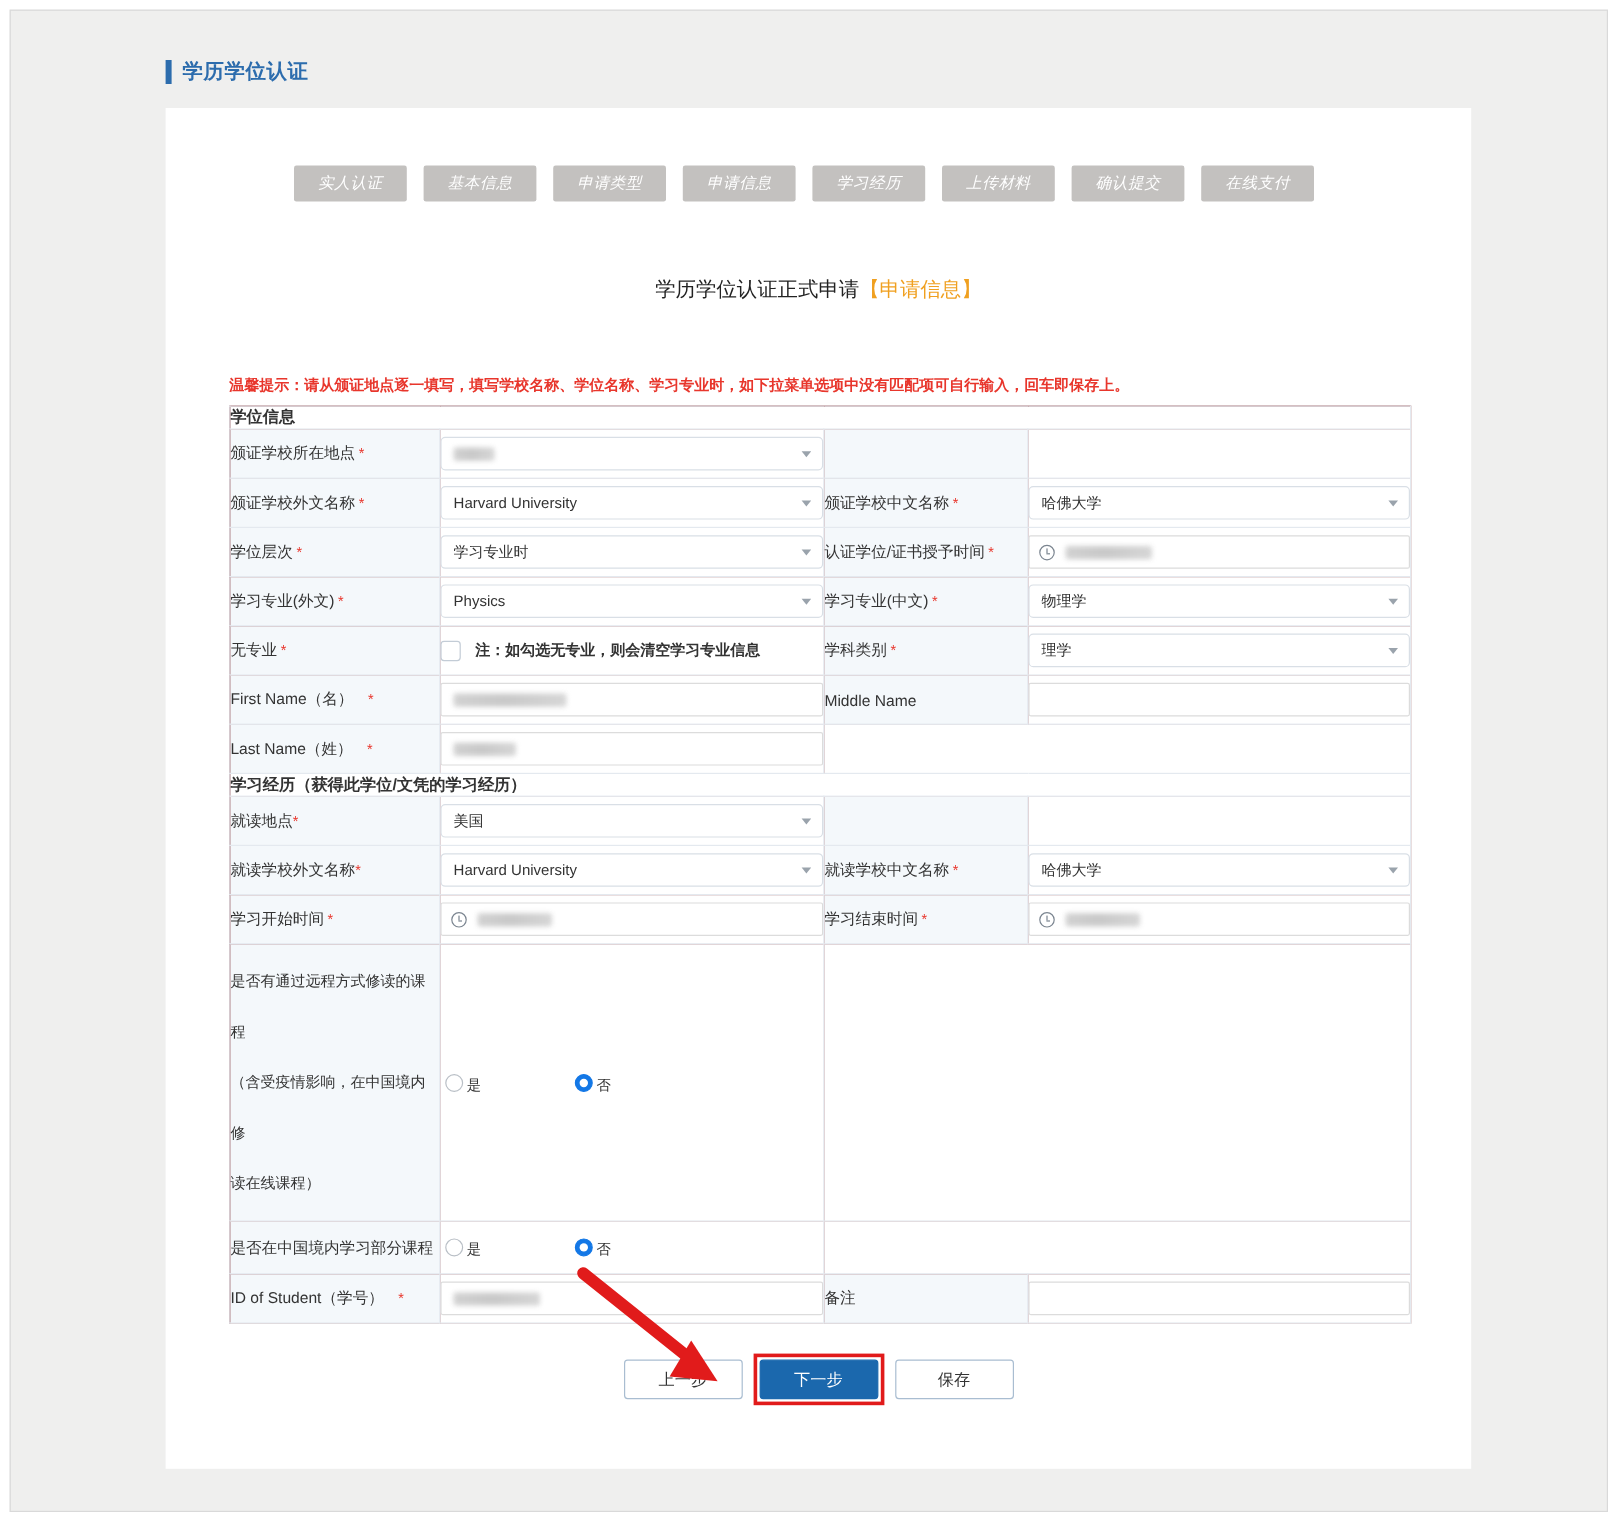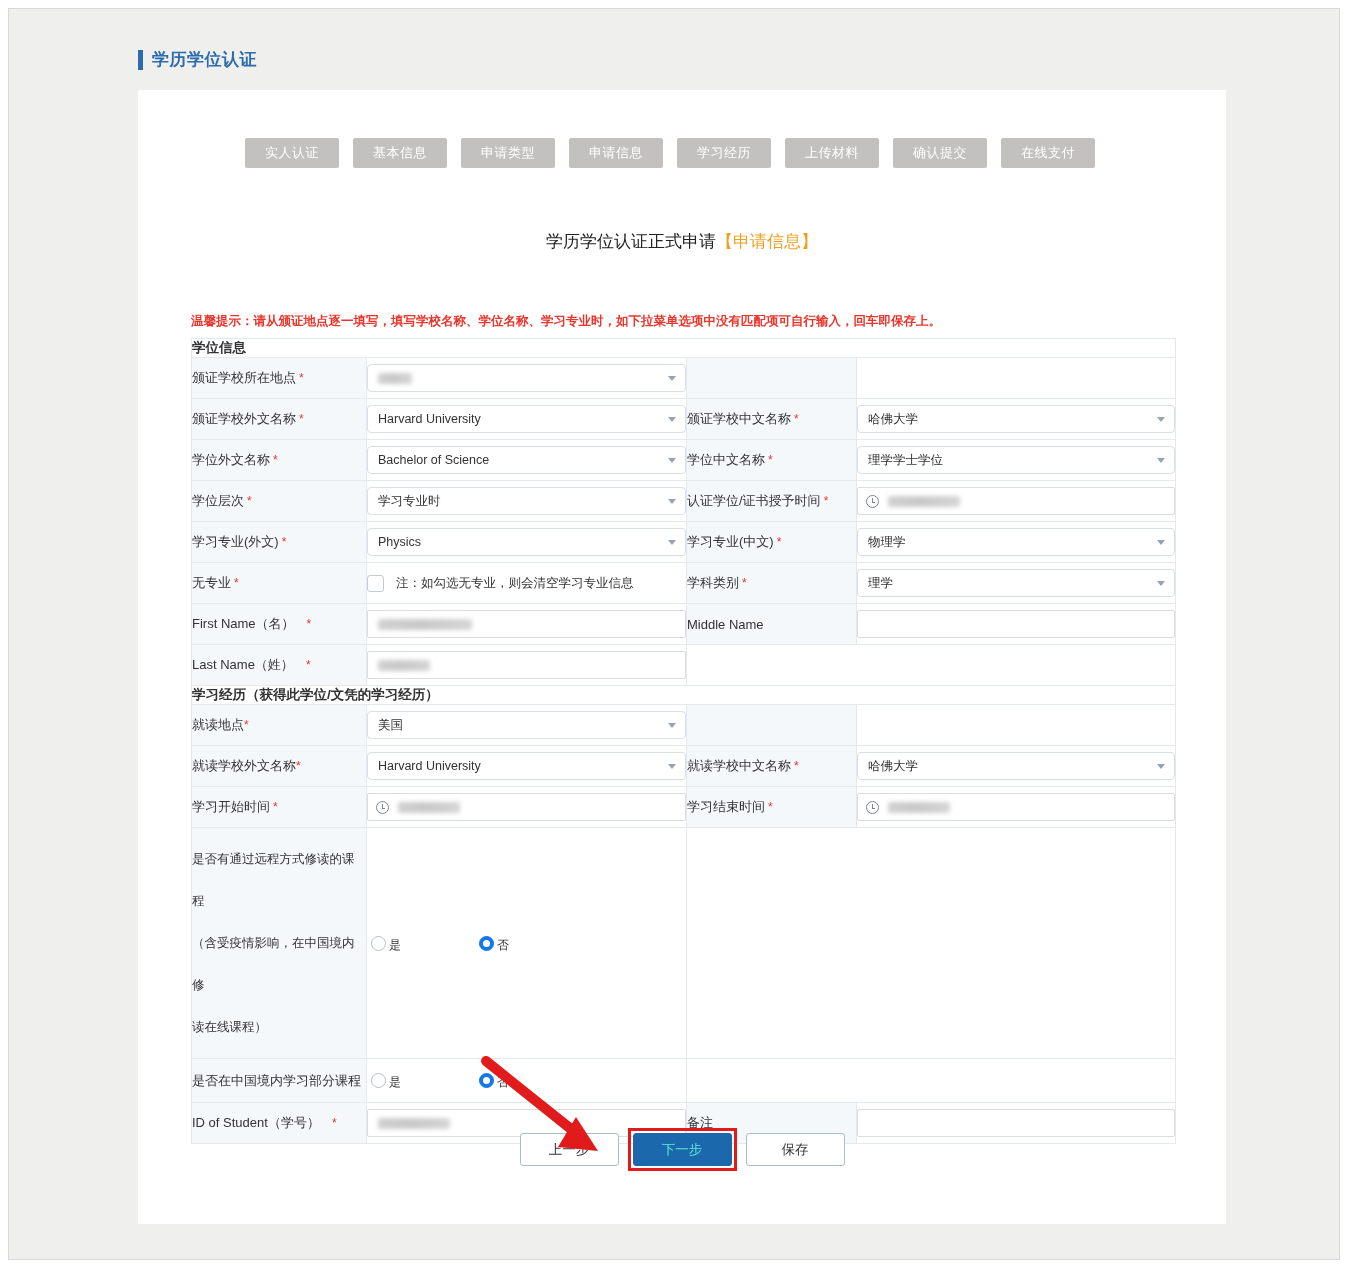--- a/index.html
+++ b/index.html
@@ -66,20 +66,21 @@
     background: radial-gradient(ellipse at center, rgba(236,242,248,.85) 0%, rgba(247,250,252,.35) 60%, rgba(255,255,255,0) 75%);
     pointer-events: none;
   }
 
   
   .steps {
     position: absolute;
     left: 107px; top: 48px;
     display: flex;
     gap: 14px;
+    font-style: italic;
   }
   .step {
     width: 94px; height: 30px;
     background: #c3c1bf;
     color: #ffffff;
     font-size: 13px;
     display: flex;
     align-items: center;
     justify-content: center;
     border-radius: 2px;
@@ -210,21 +211,21 @@
   .redact {
     display: inline-block;
     height: 11px;
     border-radius: 2px;
     background: linear-gradient(90deg,#cfcfcf,#c6c6c6 45%,#d4d4d4);
     filter: blur(2.3px);
     opacity: .95;
   }
 
   
-  .cbx-row { display: flex; align-items: flex-start; gap: 12px; }
+  .cbx-row { display: flex; align-items: flex-start; gap: 12px; font-weight: bold; }
   .cbx {
     width: 17px; height: 17px;
     border: 1px solid #c3ccd6;
     border-radius: 3px;
     background: #ffffff;
     flex: 0 0 auto;
   }
   .cbx-note { font-size: 12.5px; color: #333333; }
 
   
@@ -273,21 +274,21 @@
     cursor: pointer;
   }
   .btn.ghost {
     background: #ffffff;
     border: 1px solid #a9bdd1;
     color: #333333;
   }
   .btn.primary {
     background: #1b68ad;
     border: 1px solid #1b68ad;
-    color: #5eead4;
+    color: #ffffff;
   }
   .btn-hl {
     border: 3px solid #e11b1b;
     padding: 2px;
     display: flex;
   }
 
   
   .arrow { position: absolute; left: 480px; top: 1055px; pointer-events: none; }
 </style>
@@ -373,36 +374,20 @@
           </td>
           <td class="lbl"><span>颁证学校中文名称</span><span class="req">*</span></td>
           <td class="val">
             <div class="sel">
               <span>哈佛大学</span>
               <span class="caret"></span>
             </div>
           </td>
         </tr>
 
-        <tr>
-          <td class="lbl"><span>学位外文名称</span><span class="req">*</span></td>
-          <td class="val">
-            <div class="sel">
-              <span>Bachelor of Science</span>
-              <span class="caret"></span>
-            </div>
-          </td>
-          <td class="lbl"><span>学位中文名称</span><span class="req">*</span></td>
-          <td class="val">
-            <div class="sel">
-              <span>理学学士学位</span>
-              <span class="caret"></span>
-            </div>
-          </td>
-        </tr>
 
         <tr>
           <td class="lbl"><span>学位层次</span><span class="req">*</span></td>
           <td class="val">
             <div class="sel">
               <span>学习专业时</span>
               <span class="caret"></span>
             </div>
           </td>
           <td class="lbl"><span>认证学位/证书授予时间</span><span class="req">*</span></td>

